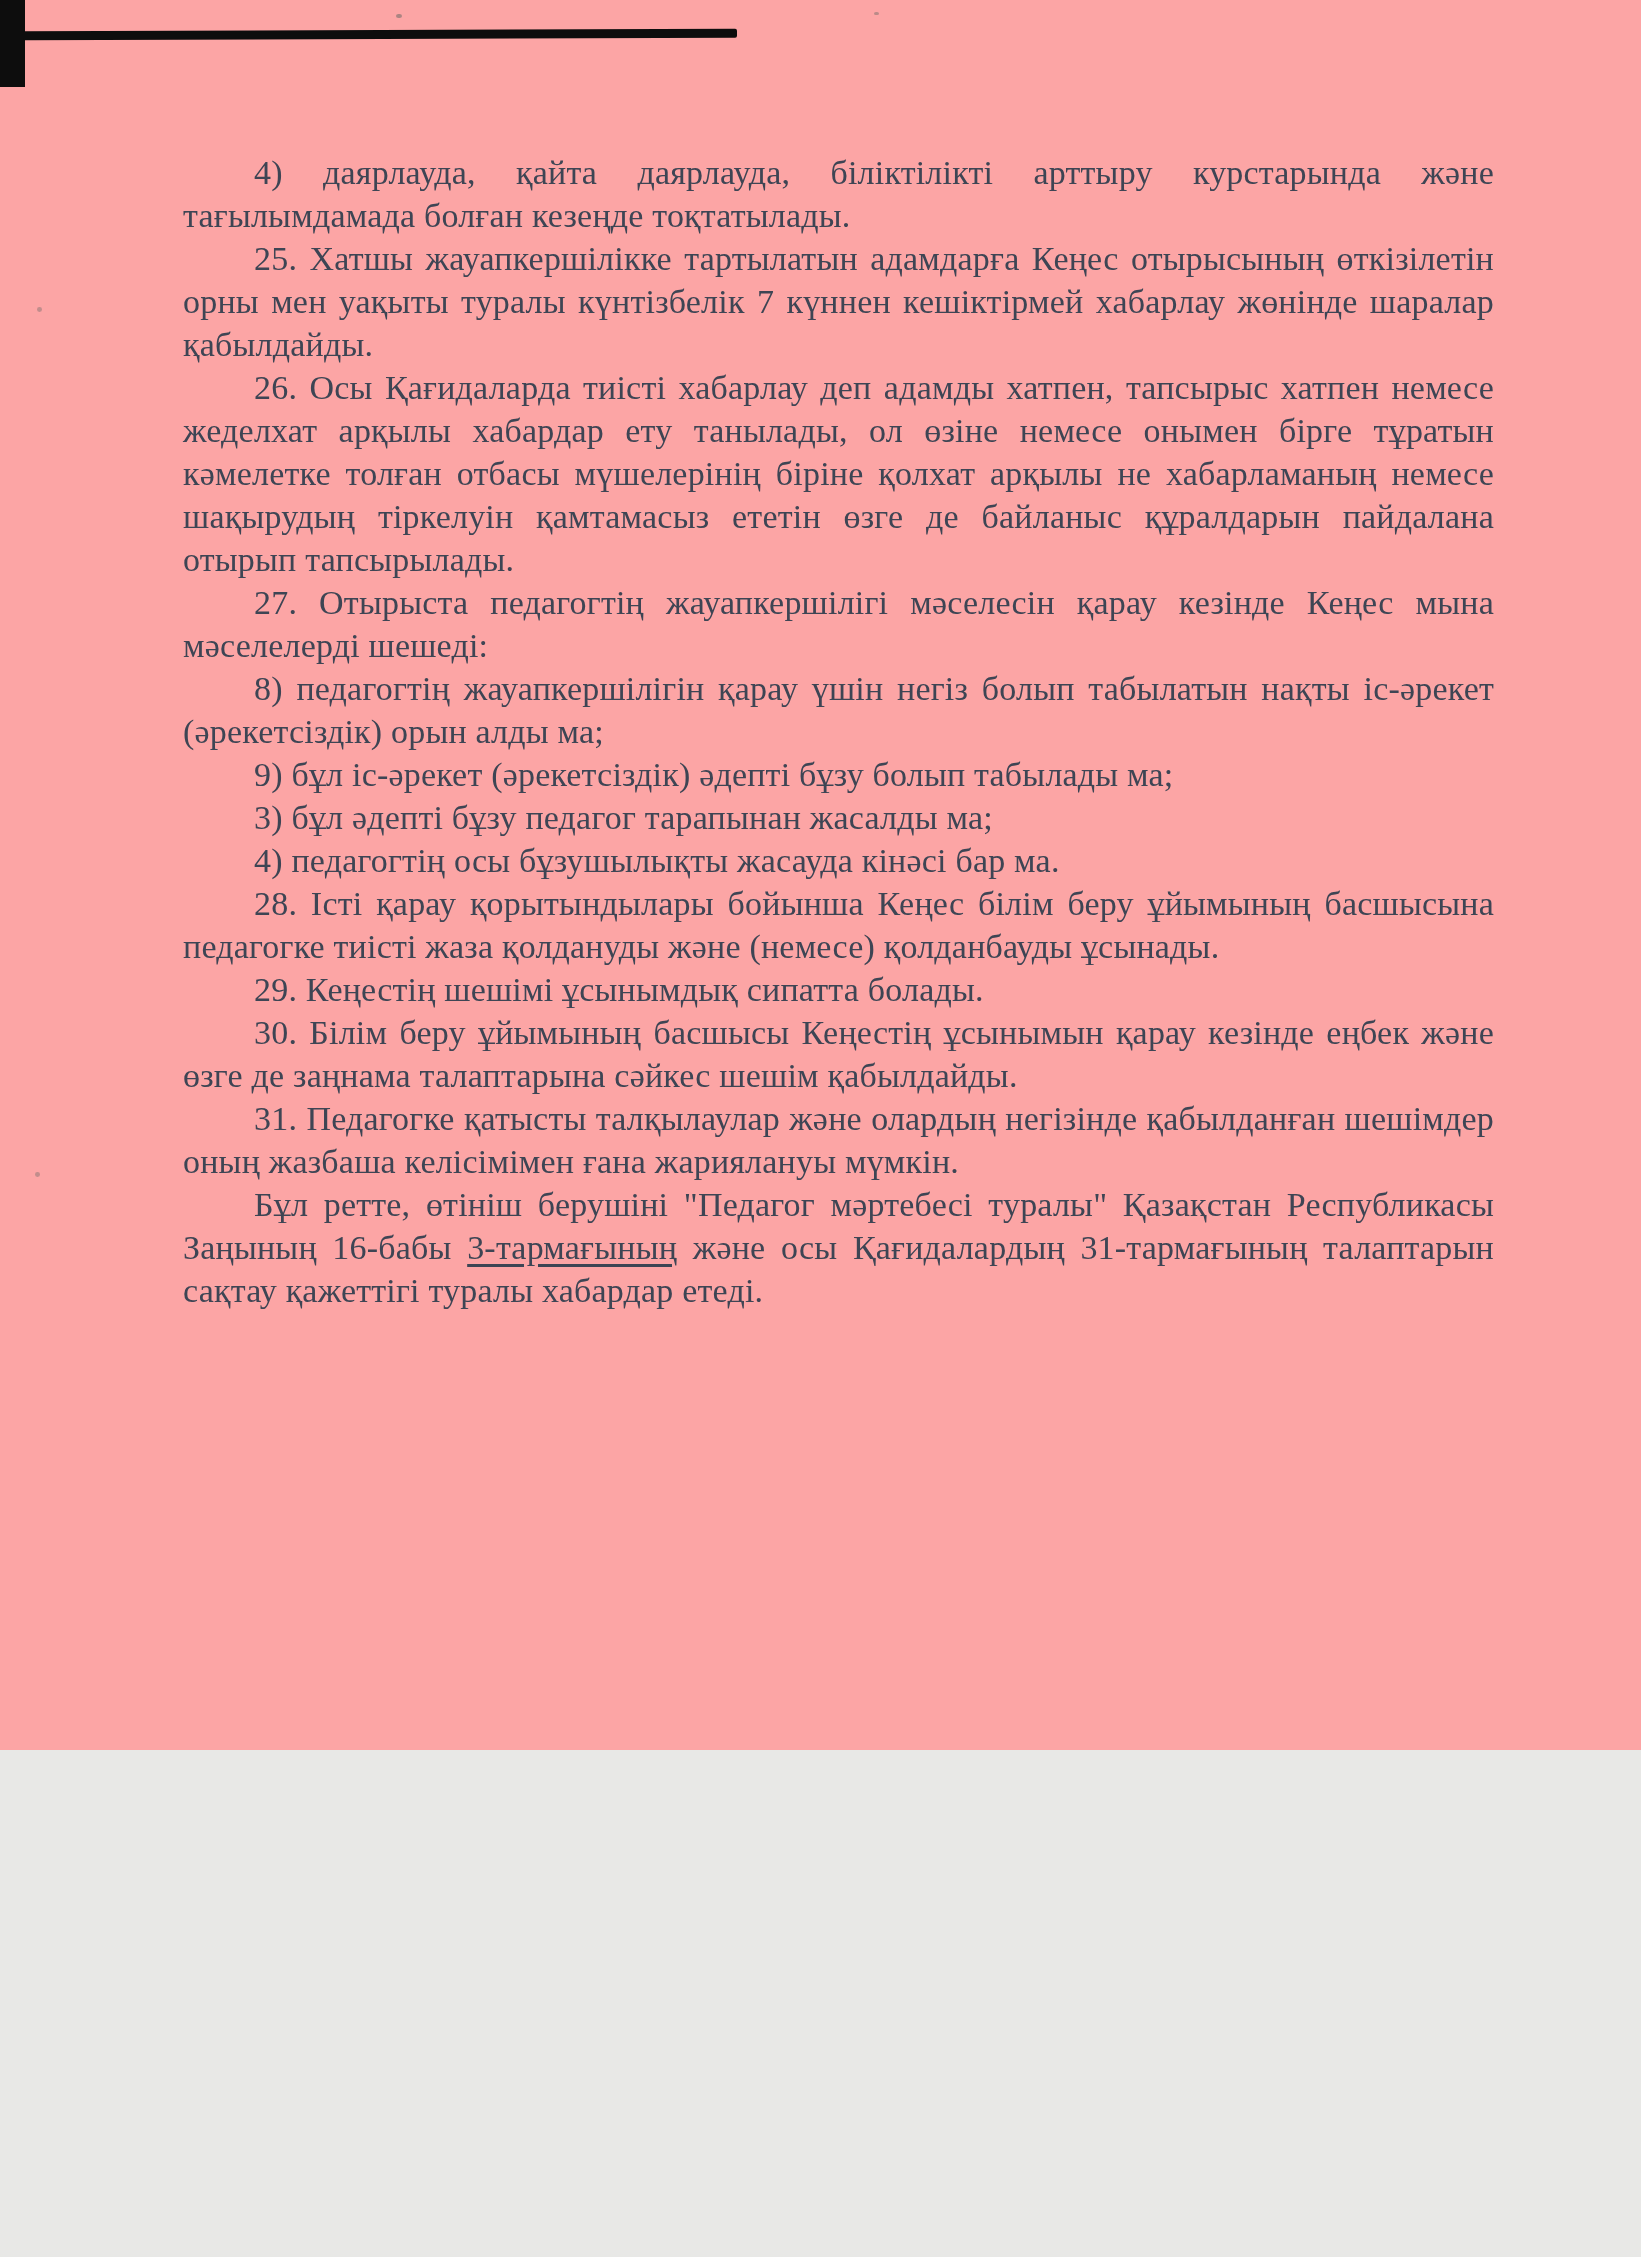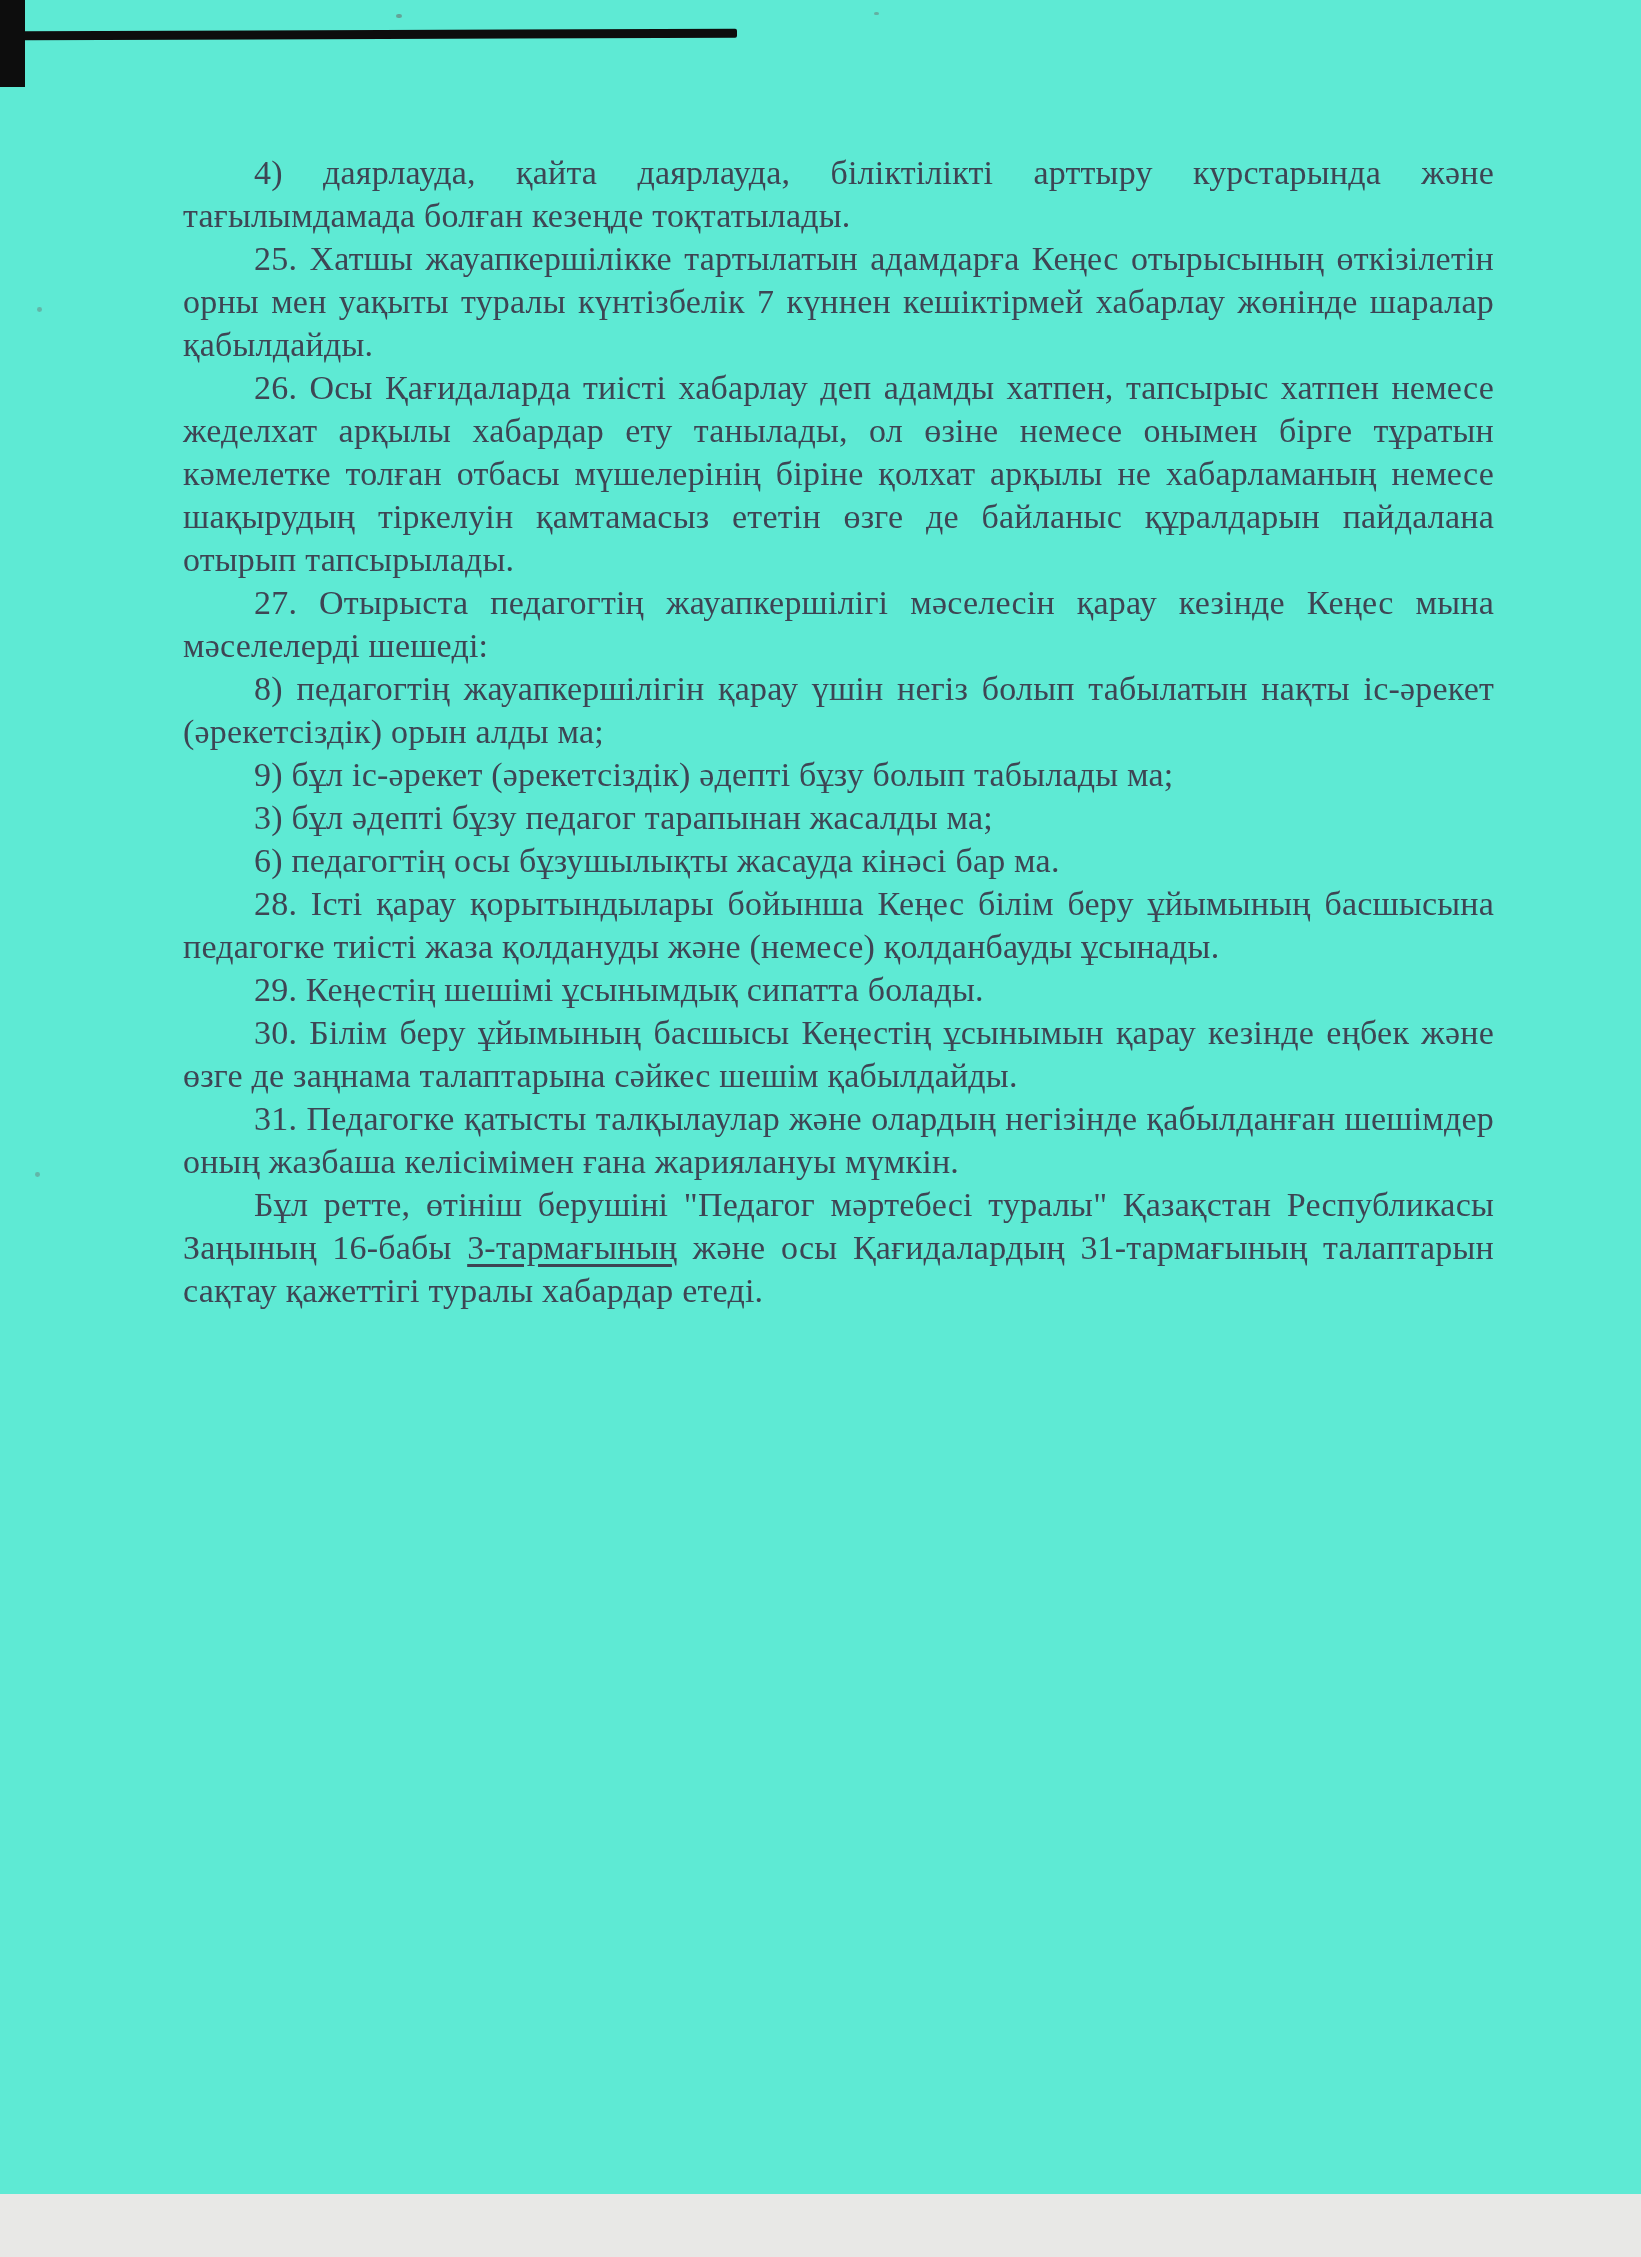--- a/index.html
+++ b/index.html
@@ -1,20 +1,20 @@
 <!DOCTYPE html>
 <html><head>
 <meta charset="utf-8">
 <style>
   html,body { margin:0; padding:0; background:#e8e8e6; }
   .page {
     position:relative;
-    width:1641px; height:2194px;
+    width:1641px; height:1750px;
     margin:0 auto;
-    background:#5eead4;
+    background:#fca5a5;
     overflow:hidden;
     font-family:"Liberation Serif", serif;
   }
   
   .doc {
     position:absolute;
     left:183px; top:151px;
     width:1311px;
     font-size:34px;
     line-height:43px;
@@ -58,21 +58,21 @@
   <div class="speck s5"></div>
 
   <div class="doc" style="color: rgb(62, 69, 84);">
       <p><span>4) даярлауда, қайта даярлауда, біліктілікті арттыру курстарында және тағылымдамада болған кезеңде тоқтатылады.</span></p>
       <p><span>25. Хатшы жауапкершілікке тартылатын адамдарға Кеңес отырысының өткізілетін орны мен уақыты туралы күнтізбелік 7 күннен кешіктірмей хабарлау жөнінде шаралар қабылдайды.</span></p>
       <p><span>26. Осы Қағидаларда тиісті хабарлау деп адамды хатпен, тапсырыс хатпен немесе жеделхат арқылы хабардар ету танылады, ол өзіне немесе онымен бірге тұратын кәмелетке толған отбасы мүшелерінің біріне қолхат арқылы не хабарламаның немесе шақырудың тіркелуін қамтамасыз ететін өзге де байланыс құралдарын пайдалана отырып тапсырылады.</span></p>
       <p><span>27. Отырыста педагогтің жауапкершілігі мәселесін қарау кезінде Кеңес мына мәселелерді шешеді:</span></p>
       <p><span>8) педагогтің жауапкершілігін қарау үшін негіз болып табылатын нақты іс-әрекет (әрекетсіздік) орын алды ма;</span></p>
       <p><span>9) бұл іс-әрекет (әрекетсіздік) әдепті бұзу болып табылады ма;</span></p>
       <p><span>3) бұл әдепті бұзу педагог тарапынан жасалды ма;</span></p>
-      <p><span>6) педагогтің осы бұзушылықты жасауда кінәсі бар ма.</span></p>
+      <p><span>4) педагогтің осы бұзушылықты жасауда кінәсі бар ма.</span></p>
       <p><span>28. Істі қарау қорытындылары бойынша Кеңес білім беру ұйымының басшысына педагогке тиісті жаза қолдануды және (немесе) қолданбауды ұсынады.</span></p>
       <p><span>29. Кеңестің шешімі ұсынымдық сипатта болады.</span></p>
       <p><span>30. Білім беру ұйымының басшысы Кеңестің ұсынымын қарау кезінде еңбек және өзге де заңнама талаптарына сәйкес шешім қабылдайды.</span></p>
       <p><span>31. Педагогке қатысты талқылаулар және олардың негізінде қабылданған шешімдер оның жазбаша келісімімен ғана жариялануы мүмкін.</span></p>
       <p><span>Бұл ретте, өтініш берушіні "Педагог мәртебесі туралы" Қазақстан Республикасы Заңының 16-бабы </span><span class="u">3-тармағының</span><span> және осы Қағидалардың 31-тармағының талаптарын сақтау қажеттігі туралы хабардар етеді.</span></p>
     </div>
 </div>
 
 
 </body></html>

